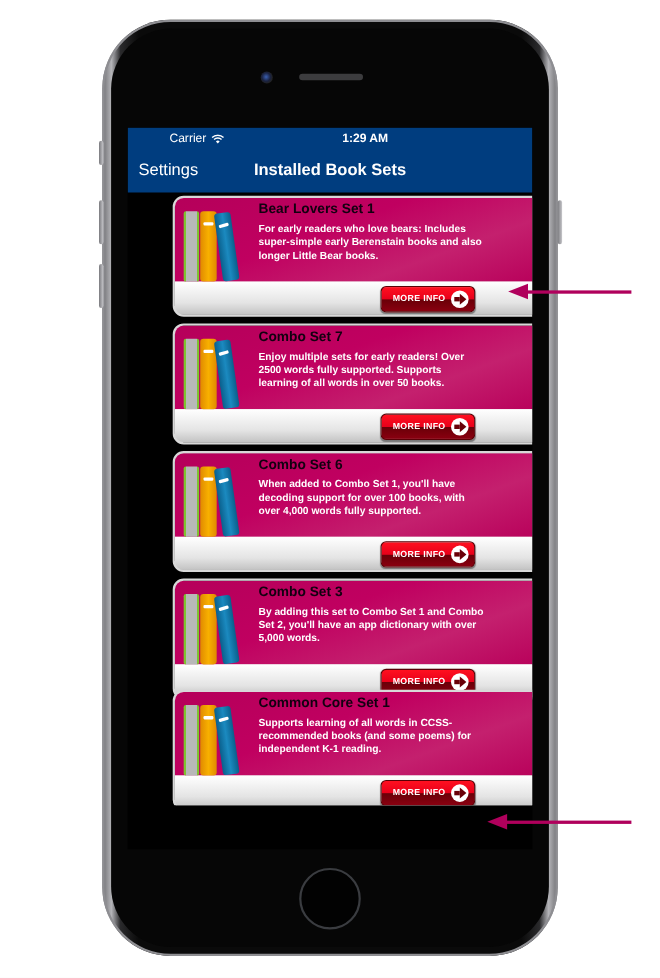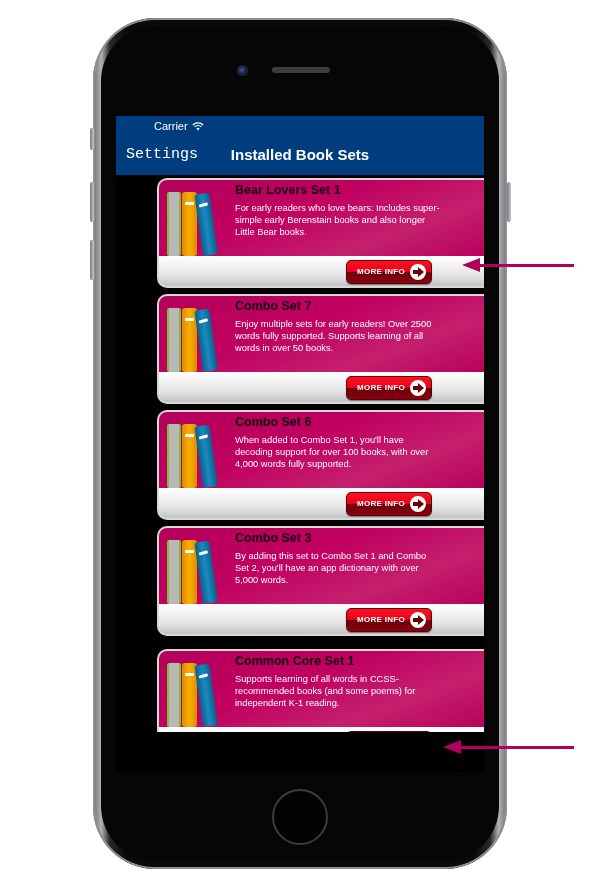--- a/index.html
+++ b/index.html
@@ -33,21 +33,21 @@
       position: absolute; left: 116px; top: 116px; width: 368px; height: 656px;
       background: #000; overflow: hidden;
     }
     .navbar { position: absolute; left: 0; top: 0; width: 368px; height: 59px; background: #003d7f; color: #fff; }
     .status-bar { position: absolute; left: 0; top: 0; width: 100%; height: 20px; font-size: 11px; margin-left: 32px; }
     .carrier { position: absolute; left: 6px; top: 4px; display: flex; align-items: center; gap: 4px; }
     .wifi-icon { width: 12px; height: 9px; }
     .time { position: absolute; left: 0; right: 0; top: 4px; text-align: center; font-weight: bold; font-size: 11px; }
     .battery-icon { position: absolute; right: 8px; top: 6px; width: 20px; height: 8px; background: #fff; border-radius: 1px; }
     .battery-icon::after { content: ""; position: absolute; right: -2px; top: 2px; width: 1.5px; height: 4px; background: #fff; }
-    .back-btn { position: absolute; left: 10px; top: 30px; font-size: 15px; color: #fff; cursor: pointer; font-family: Liberation Mono, monospace; }
+    .back-btn { position: absolute; left: 10px; top: 30px; font-size: 15px; color: #fff; cursor: pointer; }
     .nav-title { position: absolute; left: 0; right: 0; top: 30px; text-align: center; font-size: 15px; font-weight: bold; }
 
     .list { position: absolute; left: 0; top: 59px; width: 368px; height: 557px; overflow: hidden; }
     .card {
       position: absolute; left: 41px; width: 340px; height: 110px; border-radius: 10px;
       background: linear-gradient(180deg, #f3f3f3 0%, #dcdcdc 100%);
       border: 2px solid #d8d8d8; overflow: hidden; cursor: pointer;
     }
     .card-top {
       position: absolute; left: 0; top: 0; width: 100%; height: 76px;
@@ -59,21 +59,21 @@
     }
     .books { position: absolute; left: 8px; top: 8px; width: 54px; height: 68px; }
     .book { position: absolute; bottom: 0; border-radius: 2px; }
     .book.gray { left: 0; width: 14px; height: 64px; background: linear-gradient(90deg, #7fc230 0 2px, #b8b8b8 2px 12px, #7fc230 12px); }
     .book.orange { left: 15px; width: 15px; height: 64px; background: linear-gradient(90deg, #e08a00, #f8b000, #e08a00); border-radius: 3px; }
     .book.orange::after { content: ""; position: absolute; left: 3px; top: 10px; width: 9px; height: 3px; background: #fff; border-radius: 1px; }
     .book.blue { left: 32px; width: 15px; height: 62px; background: linear-gradient(90deg, #0a5f8c, #1b8ac0, #0a5f8c); border-radius: 3px; transform: rotate(-8deg); transform-origin: bottom left; left: 36px; }
     .book.blue::after { content: ""; position: absolute; left: 3px; top: 10px; width: 9px; height: 3px; background: #fff; border-radius: 1px; transform: rotate(-8deg); }
 
     .card-title { position: absolute; left: 76px; top: 3px; font-size: 12.5px; font-weight: bold; color: #120010; }
-    .card-desc { position: absolute; left: 76px; top: 22px; width: 205px; font-size: 9.3px; font-weight: normal; line-height: 12px; color: #ffffff; }
+    .card-desc { position: absolute; left: 76px; top: 22px; width: 205px; font-size: 9.3px; font-weight: bold; line-height: 12px; color: #ffffff; }
 
     .more-info {
       position: absolute; left: 187px; top: 80px; width: 86px; height: 24px; border-radius: 5px;
       background: linear-gradient(180deg, #ff1020 0%, #e8001a 50%, #6a0008 52%, #8a0010 100%);
       border: 1.5px solid #5a0006; cursor: pointer; box-shadow: 0 1px 1px rgba(0,0,0,0.4);
     }
     .more-info-label { position: absolute; left: 10px; top: 6px; font-size: 8px; font-weight: bold; color: #fff; letter-spacing: 0.3px; text-align: center; }
     .arrow-circle-icon {
       position: absolute; right: 5px; top: 3px; width: 16px; height: 16px; border-radius: 50%; background: #fff;
     }
@@ -113,20 +113,21 @@
   <div class="navbar">
     <div class="status-bar">
       <div class="carrier">
         <span>Carrier</span>
         <svg class="wifi-icon" viewBox="0 0 12 9">
           <path d="M6 8.5 L4.3 6.6 A2.5 2.5 0 0 1 7.7 6.6 Z" fill="#fff"></path>
           <path d="M2.6 4.9 A4.9 4.9 0 0 1 9.4 4.9" stroke="#fff" stroke-width="1.3" fill="none"></path>
           <path d="M0.8 3 A7.5 7.5 0 0 1 11.2 3" stroke="#fff" stroke-width="1.3" fill="none"></path>
         </svg>
       </div>
+      <div class="time">1:29 AM</div>
       <div class="battery-icon"></div>
     </div>
     <div class="back-btn">Settings</div>
     <div class="nav-title">Installed Book Sets</div>
   </div>
 
   <div class="list">
 
     <div class="card" style="top:3px;">
       <div class="card-top"></div>
@@ -185,21 +186,21 @@
           <div class="book blue"></div>
       </div>
       <div class="card-title">Combo Set 3</div>
       <div class="card-desc">By adding this set to Combo Set 1 and Combo Set 2, you'll have an app dictionary with over 5,000 words.</div>
       <div class="more-info">
         <span class="more-info-label">MORE INFO</span>
         <span class="arrow-circle-icon"></span>
       </div>
     </div>
 
-    <div class="card" style="top:474px;">
+    <div class="card" style="top:452px;">
       <div class="card-top"></div>
       <div class="card-bottom"></div>
       <div class="books">
         <div class="book gray"></div>
           <div class="book orange"></div>
           <div class="book blue"></div>
       </div>
       <div class="card-title">Common Core Set 1</div>
       <div class="card-desc">Supports learning of all words in CCSS-recommended books (and some poems) for independent K-1 reading.</div>
       <div class="more-info">

